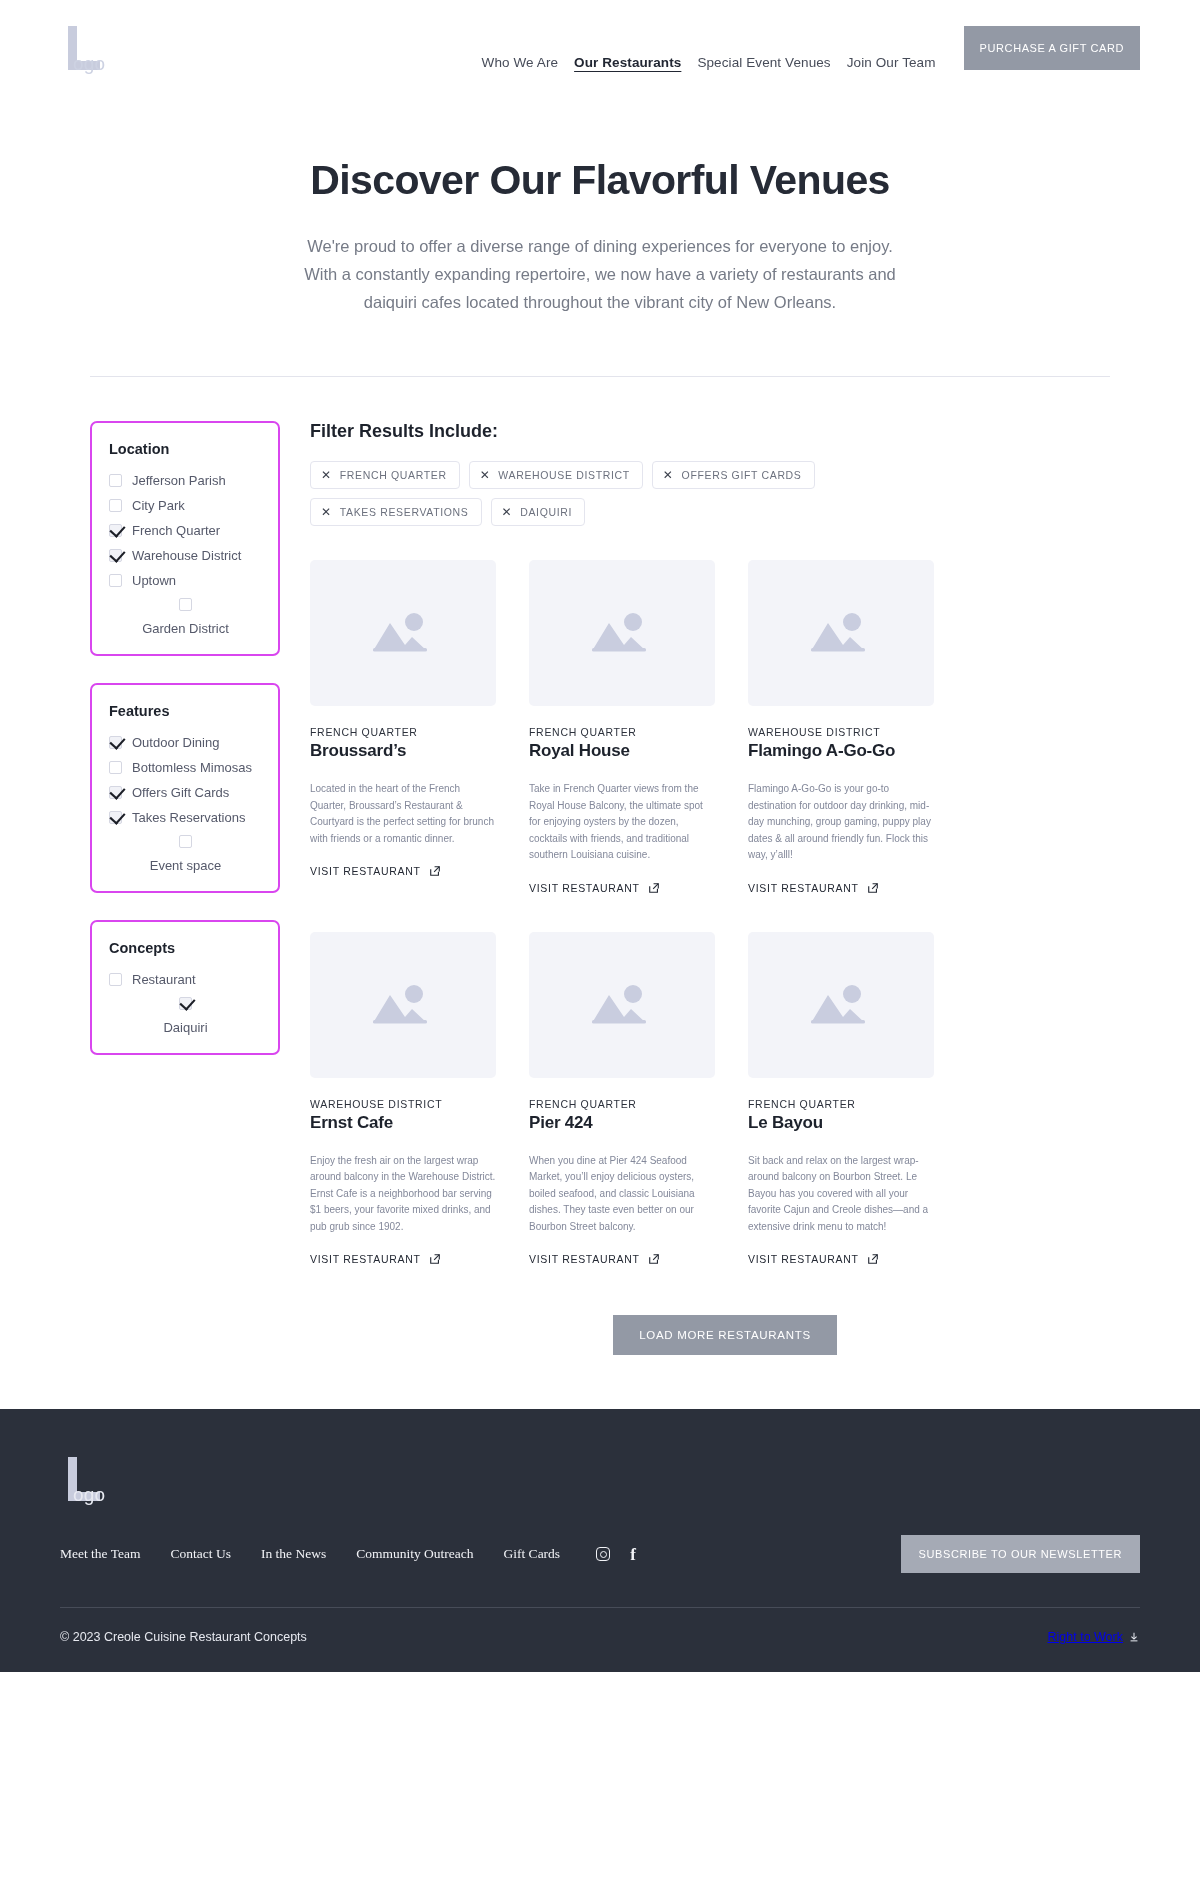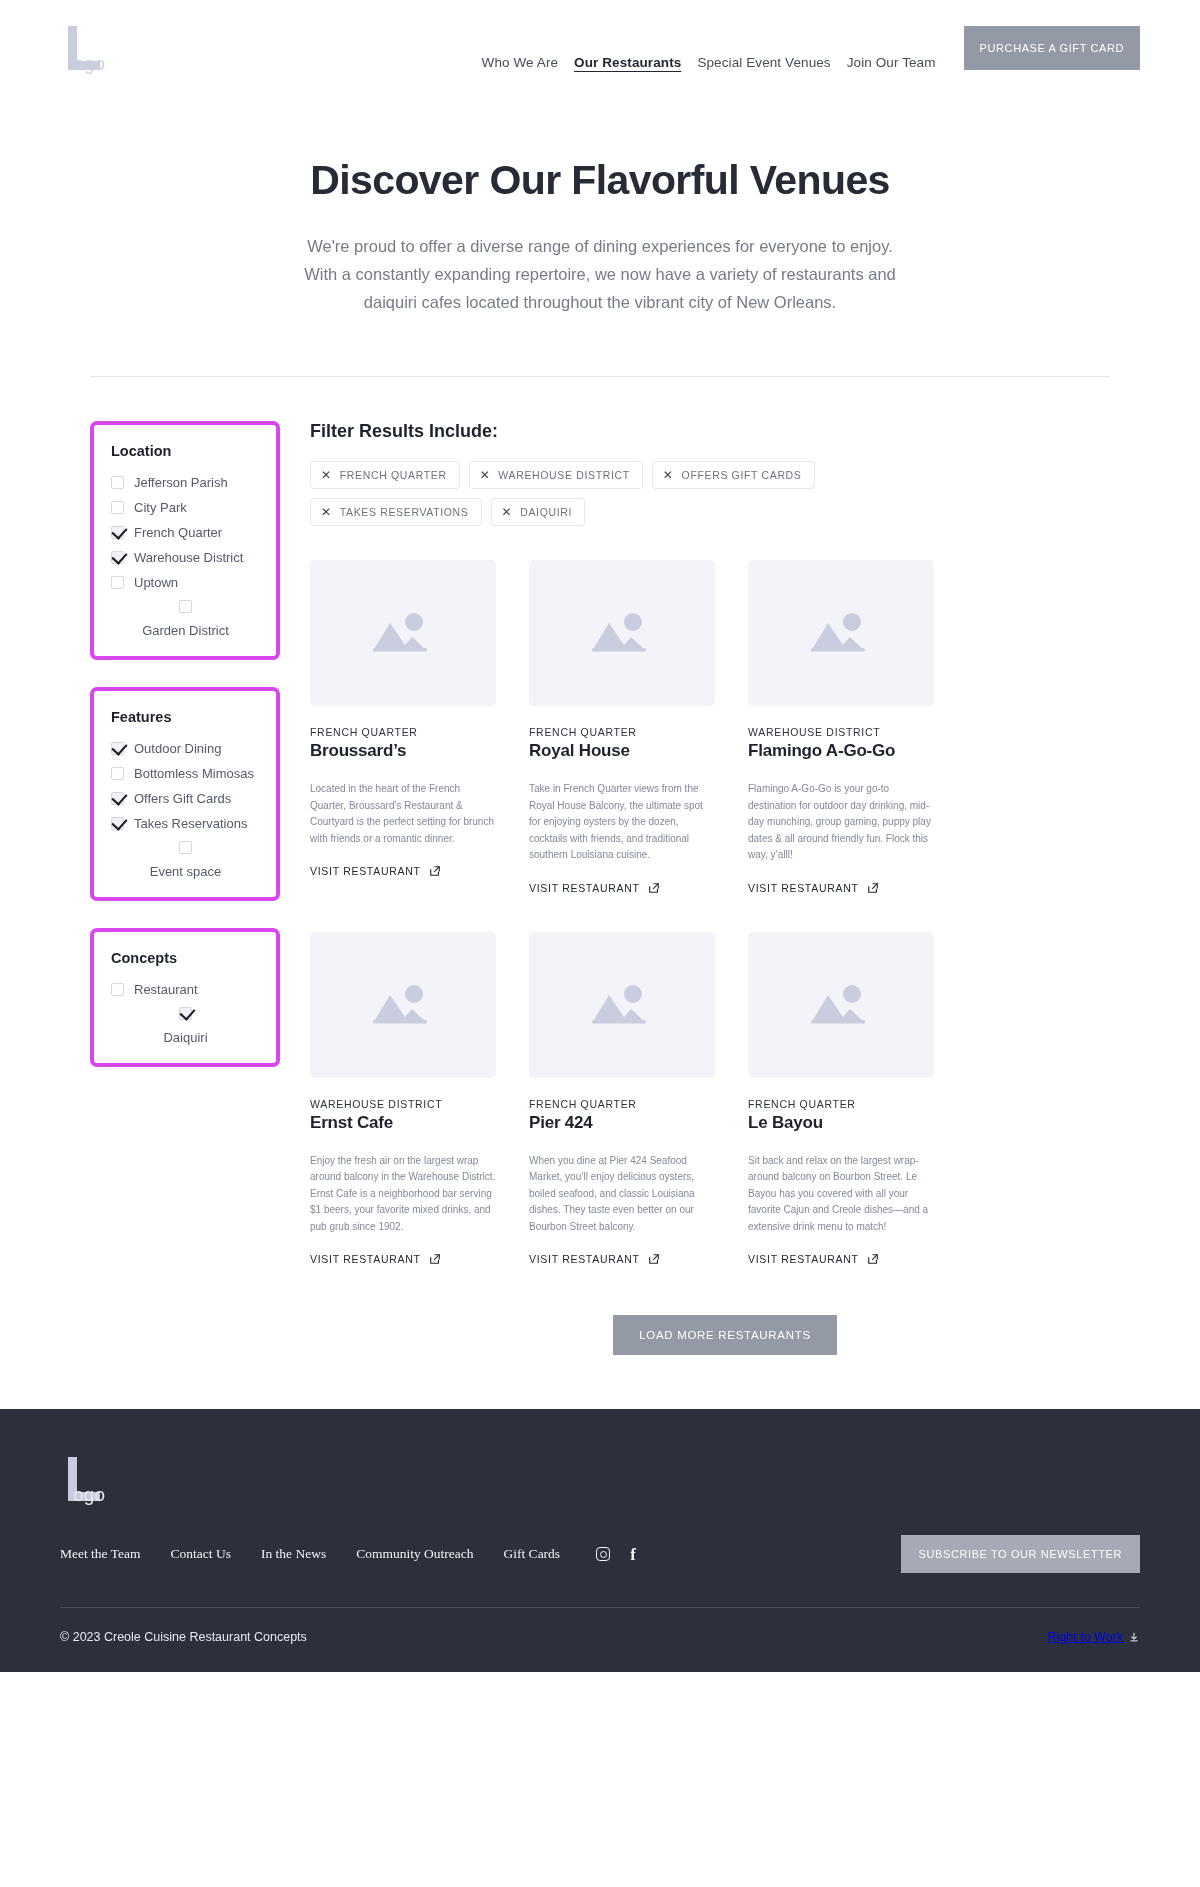--- a/index.html
+++ b/index.html
@@ -70,21 +70,21 @@
     margin: 60px auto 0;
   }
 
   
   .content {
     display: flex; align-items: flex-start;
     padding: 44px 60px 0 30px;
   }
   .sidebar { width: 190px; flex: 0 0 190px; margin-left: 60px; }
   .panel {
-    border: 4px solid #d946ef; border-radius: 7px;
+    border: 2px solid #d946ef; border-radius: 7px;
     padding: 18px 16px 18px 17px; margin-bottom: 27px;
     background: #fff;
   }
   .panel h3 {
     font-size: 14.5px; font-weight: 700; color: #1d222c;
     margin-bottom: 16px;
   }
   .opt {
     display: flex; align-items: center; gap: 10px;
     margin: 0 0 10px; cursor: pointer;

